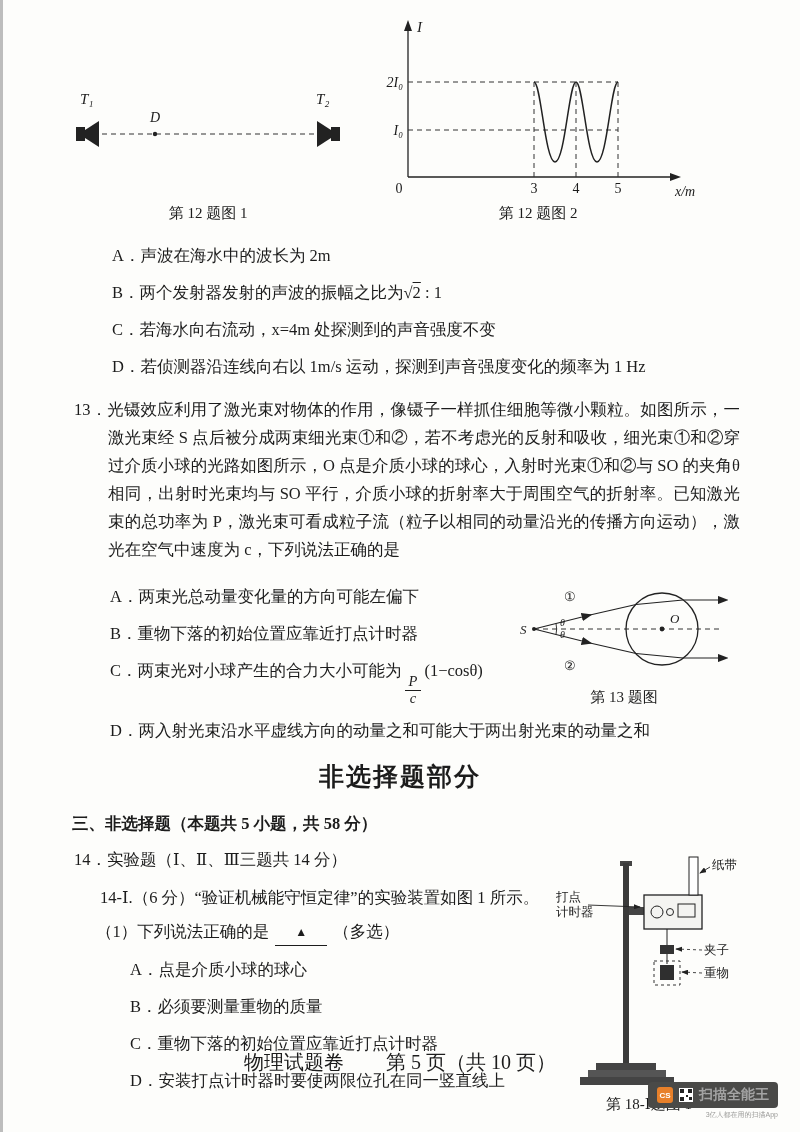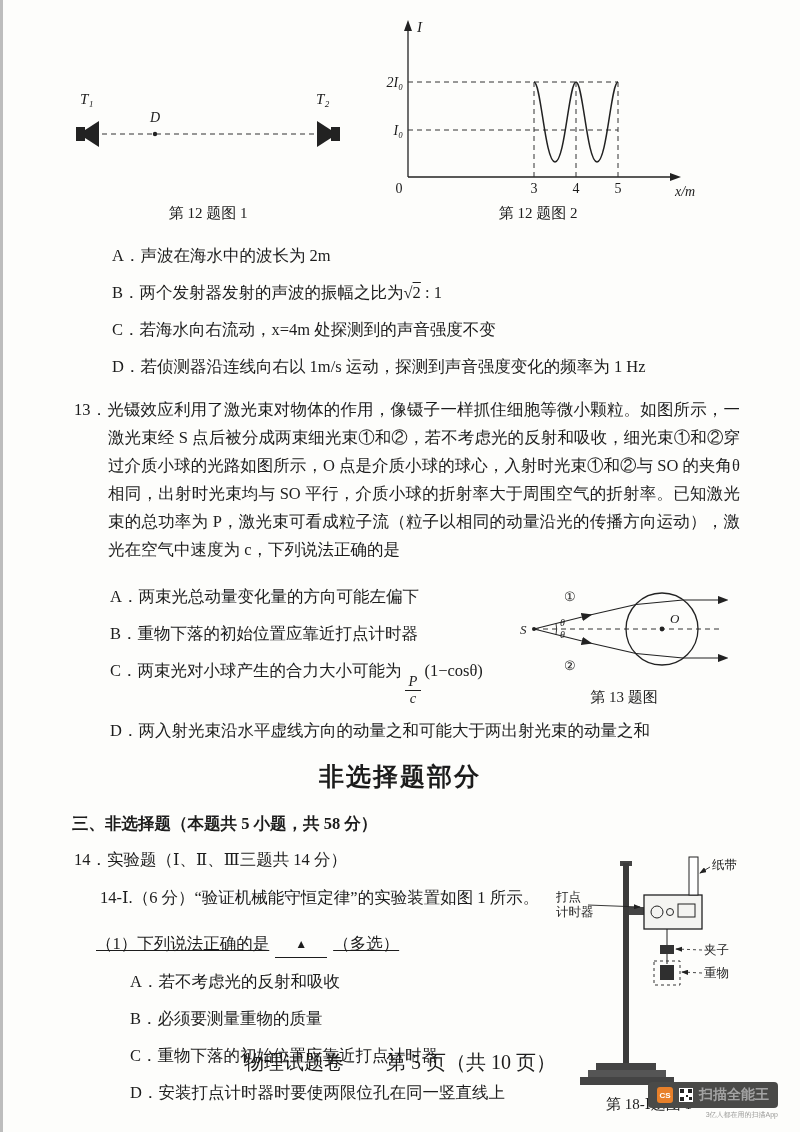--- a/index.html
+++ b/index.html
@@ -33,21 +33,21 @@
   .frac { display: inline-flex; flex-direction: column; text-align: center; vertical-align: -10px; line-height: 1.05; font-style: italic; margin: 0 3px; font-size: 0.88em; }
   .frac .num { border-bottom: 1.2px solid #1c1c1c; padding: 0 4px; }
 
   .section-title { margin-top: 16px; text-align: center; font-size: 25px; font-weight: bold; letter-spacing: 2px; }
   .section-sub { margin: 20px 0 0 72px; font-size: 16.5px; font-weight: bold; }
 
   .q14-wrap { display: flex; margin: 12px 48px 0 74px; font-size: 16.5px; }
   .q14-left { flex: 1; }
   .q14-line1 { line-height: 26px; }
   .q14-line2 { margin-top: 12px; padding-left: 26px; line-height: 26px; }
-  .q14-part1 { margin-top: 20px; padding-left: 22px; line-height: 26px; text-decoration: underline; }
+  .q14-part1 { margin-top: 8px; padding-left: 22px; line-height: 26px; }
   .blank { display: inline-block; border-bottom: 1.2px solid #1c1c1c; padding: 0 20px; margin: 0 6px; font-size: 12px; vertical-align: 1px; }
   .q14-options { margin-top: 10px; padding-left: 56px; }
   .q14-options .opt { margin-top: 11px; line-height: 26px; }
   .q14-fig-col { width: 206px; display: flex; flex-direction: column; align-items: center; }
 
   .footer { position: absolute; bottom: 56px; left: 0; width: 100%; display: flex; justify-content: center; gap: 42px; font-size: 20px; }
 
   .badge-wrap { position: absolute; right: 22px; bottom: 12px; display: flex; flex-direction: column; align-items: flex-end; }
   .badge-bar { display: flex; align-items: center; gap: 6px; background: #4a4a48; border-radius: 4px; padding: 4px 9px; }
   .badge-logo { width: 16px; height: 16px; background: #e8802a; color: #fff; border-radius: 3px; font-family: "Liberation Sans", sans-serif; font-size: 8px; font-weight: bold; display: flex; align-items: center; justify-content: center; }
@@ -174,21 +174,21 @@
 
   <div class="section-title">非选择题部分</div>
   <div class="section-sub">三、非选择题（本题共 5 小题，共 58 分）</div>
 
   <div class="q14-wrap">
     <div class="q14-left">
       <div class="q14-line1">14．实验题（Ⅰ、Ⅱ、Ⅲ三题共 14 分）</div>
       <div class="q14-line2">14-Ⅰ.（6 分）“验证机械能守恒定律”的实验装置如图 1 所示。</div>
       <div class="q14-part1"><span>（1）下列说法正确的是</span><span class="blank"><span>▲</span></span><span>（多选）</span></div>
       <div class="q14-options">
-        <div class="opt">A．若不考虑光的反射和吸收</div>
+        <div class="opt">A．点是介质小球的球心</div>
         <div class="opt">B．必须要测量重物的质量</div>
         <div class="opt">C．重物下落的初始位置应靠近打点计时器</div>
         <div class="opt">D．安装打点计时器时要使两限位孔在同一竖直线上</div>
       </div>
     </div>
     <div class="q14-fig-col">
       <svg width="190" height="246" viewBox="0 0 190 246">
         <defs>
           <marker id="arr2" markerWidth="8" markerHeight="6" refX="7" refY="3" orient="auto">
             <polygon points="0,0 8,3 0,6" fill="#222"></polygon>

